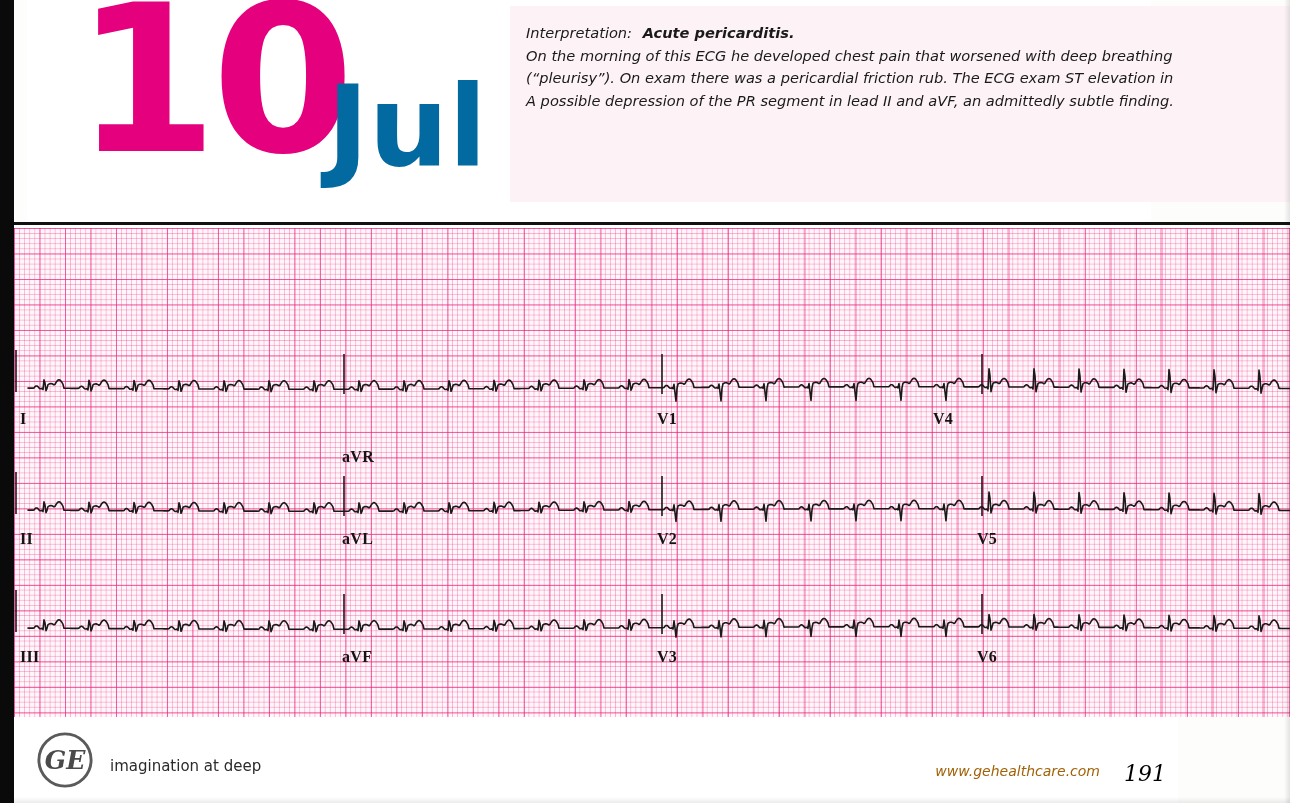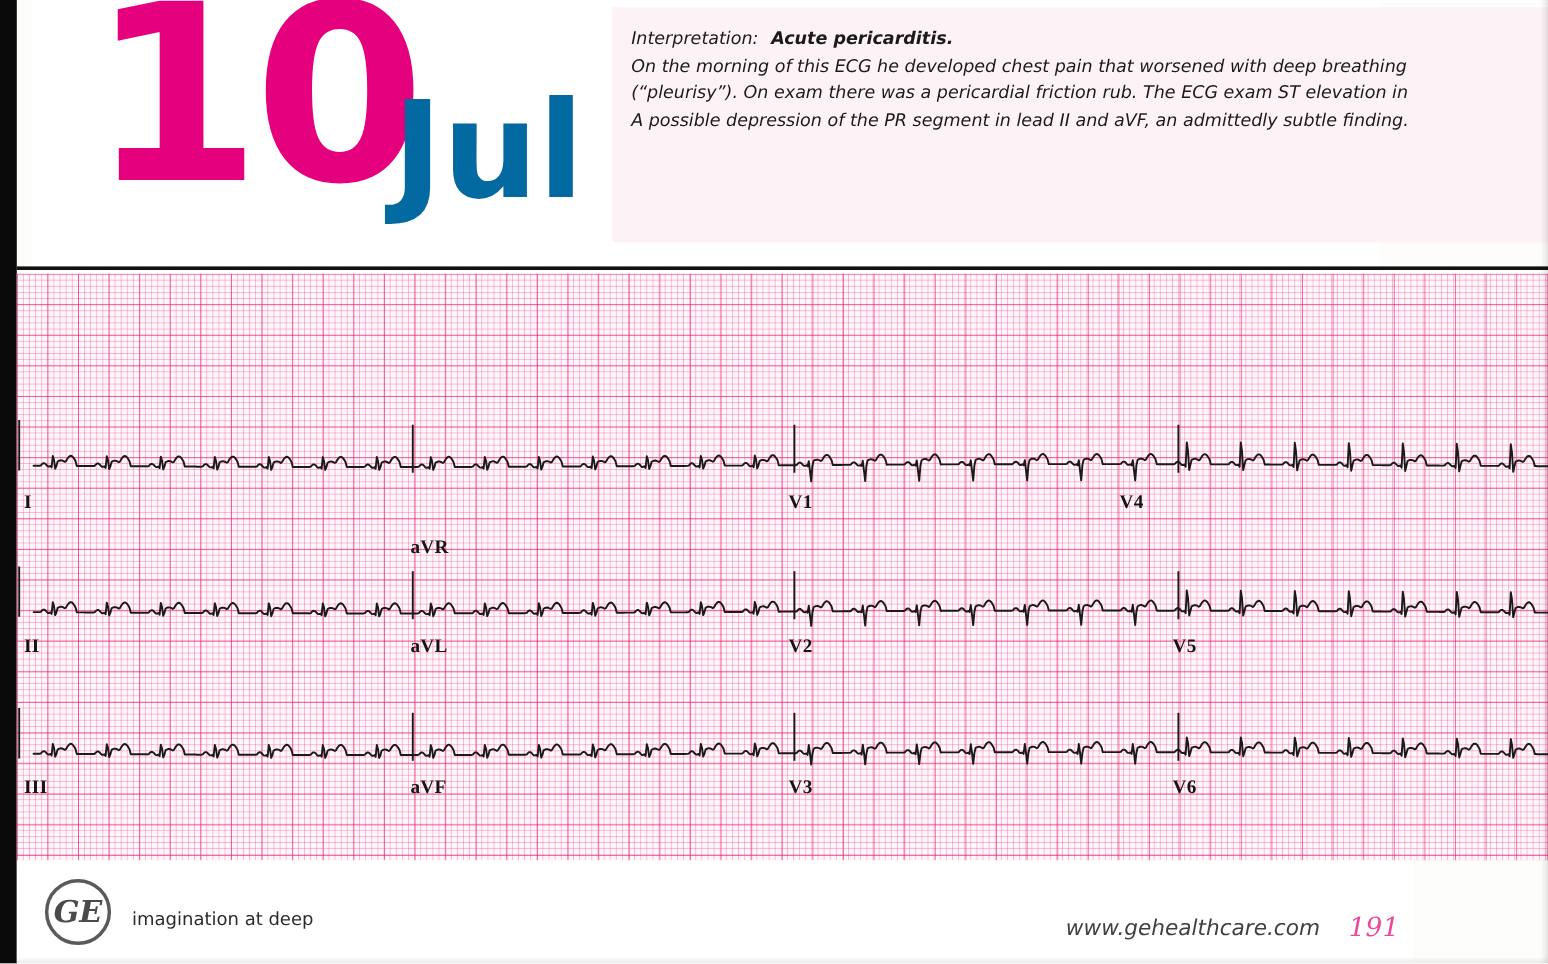--- a/index.html
+++ b/index.html
@@ -173,31 +173,31 @@
     font-family: "DejaVu Sans", sans-serif;
     font-size: 15px;
     color: #2b2b2b;
   }
   .ge-url {
     position: absolute;
     right: 78px;
     top: 46px;
     font-family: "DejaVu Sans", sans-serif;
     font-style: italic;
-    font-size: 18px;
-    color: #404040;
+    font-size: 14px;
+    color: #a16207;
   }
   .page-num {
     position: absolute;
     right: 12px;
     top: 44px;
     font-family: "DejaVu Serif", serif;
     font-style: italic;
     font-size: 22px;
-    color: #ec4899;
+    color: #000000;
   }
 
   
   .edge-shadow-r {
     position: absolute;
     right: 0; top: 0; width: 6px; height: 803px;
     background: linear-gradient(to left, rgba(0,0,0,0.10), rgba(0,0,0,0));
   }
   .edge-shadow-b {
     position: absolute;

